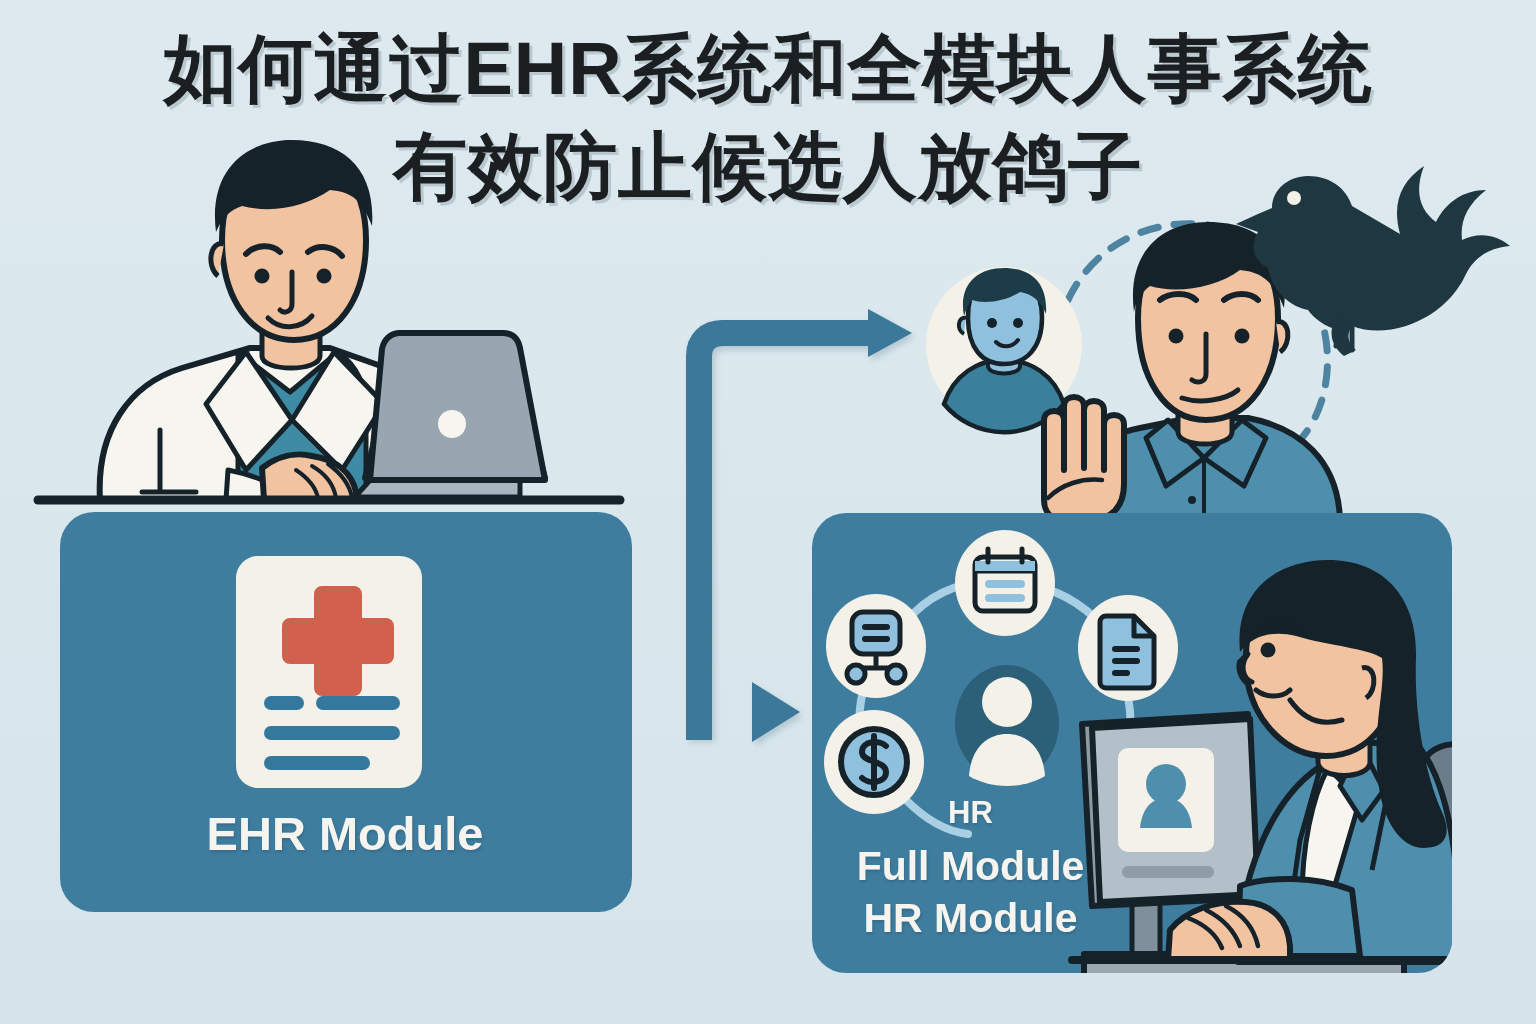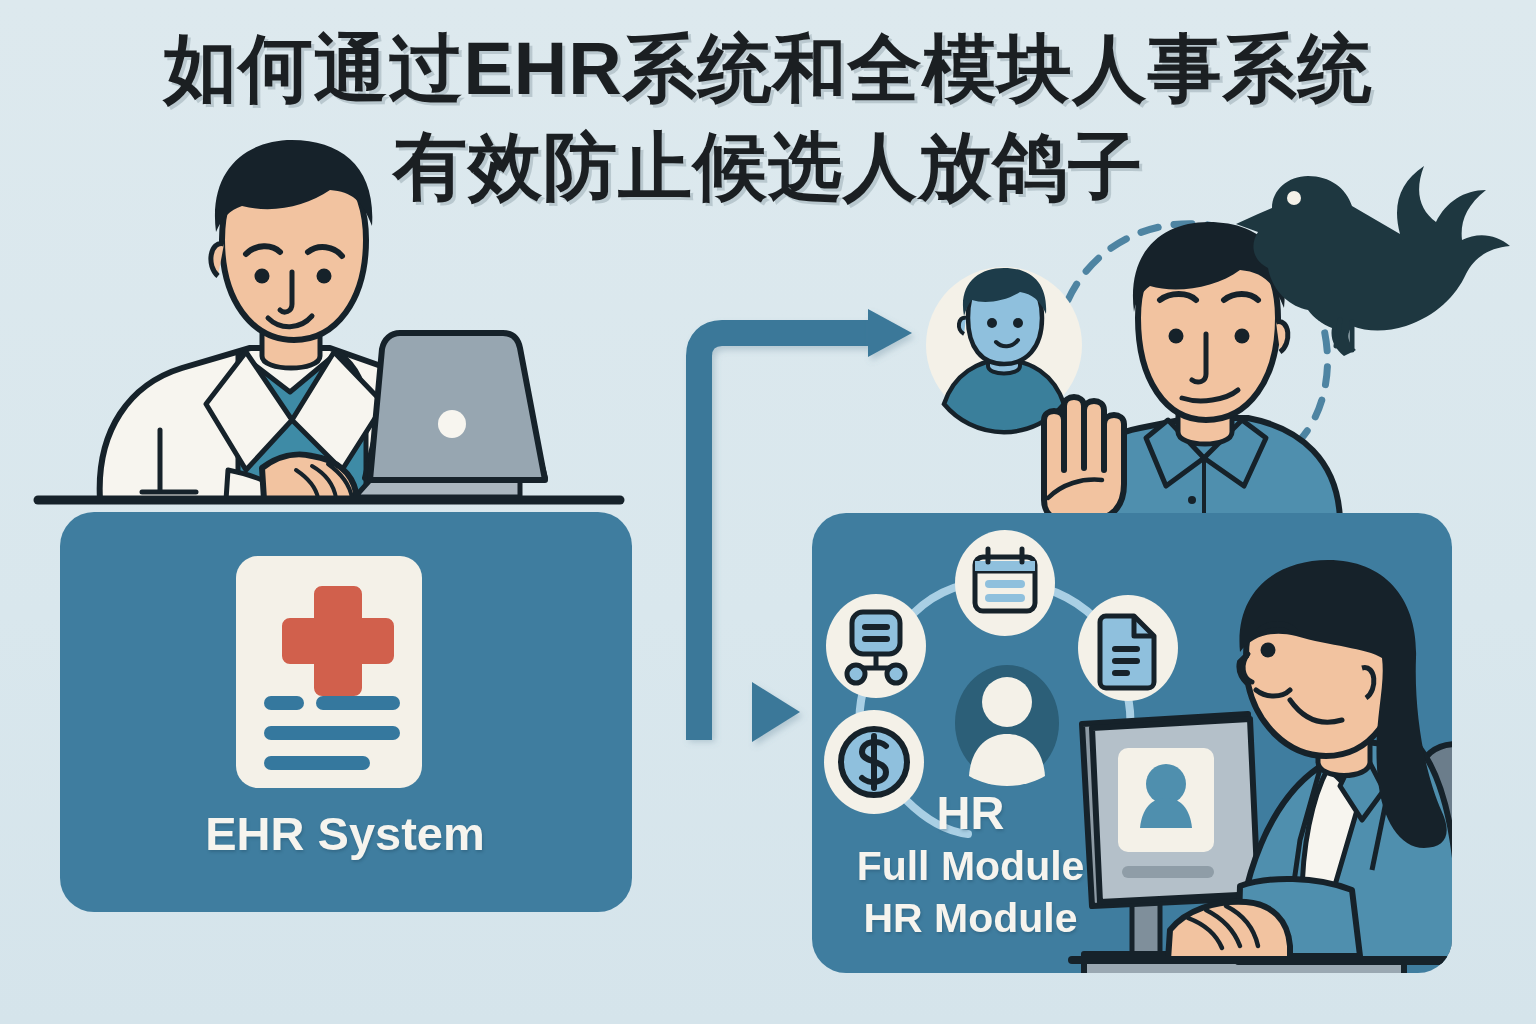--- a/index.html
+++ b/index.html
@@ -70,21 +70,21 @@
     position: absolute;
     left: 838px;
     top: 786px;
     width: 265px;
     z-index: 30;
     text-align: center;
     color: #f6f4ee;
     font-weight: bold;
     text-shadow: 1px 2px 3px rgba(20,50,70,0.25);
   }
-  #hr-label-block .hr-main { display: block; font-size: 47px; line-height: 54px; }
+  #hr-label-block .hr-main { display: block; font-size: 31px; line-height: 54px; }
   #hr-label-block .hr-sub  { display: block; font-size: 41px; line-height: 52px; }
 </style>
 </head>
 <body>
 
 <div id="stage">
   <div id="bg-layer"></div>
 
   <svg class="scene" viewBox="0 0 1536 1024" aria-hidden="true">
     <defs>
@@ -373,20 +373,20 @@
         </g>
       </g>
     </g>
   </svg>
 
   <div class="title-block">
     <span class="title-line l1">如何通过EHR系统和全模块人事系统</span>
     <span class="title-line l2">有效防止候选人放鸽子</span>
   </div>
 
-  <div class="card-label" id="ehr-label">EHR System</div>
+  <div class="card-label" id="ehr-label">EHR Module</div>
 
   <div id="hr-label-block">
     <span class="hr-main">HR</span>
     <span class="hr-sub">Full Module</span>
     <span class="hr-sub">HR Module</span>
   </div>
 </div>
 
 </body></html>

